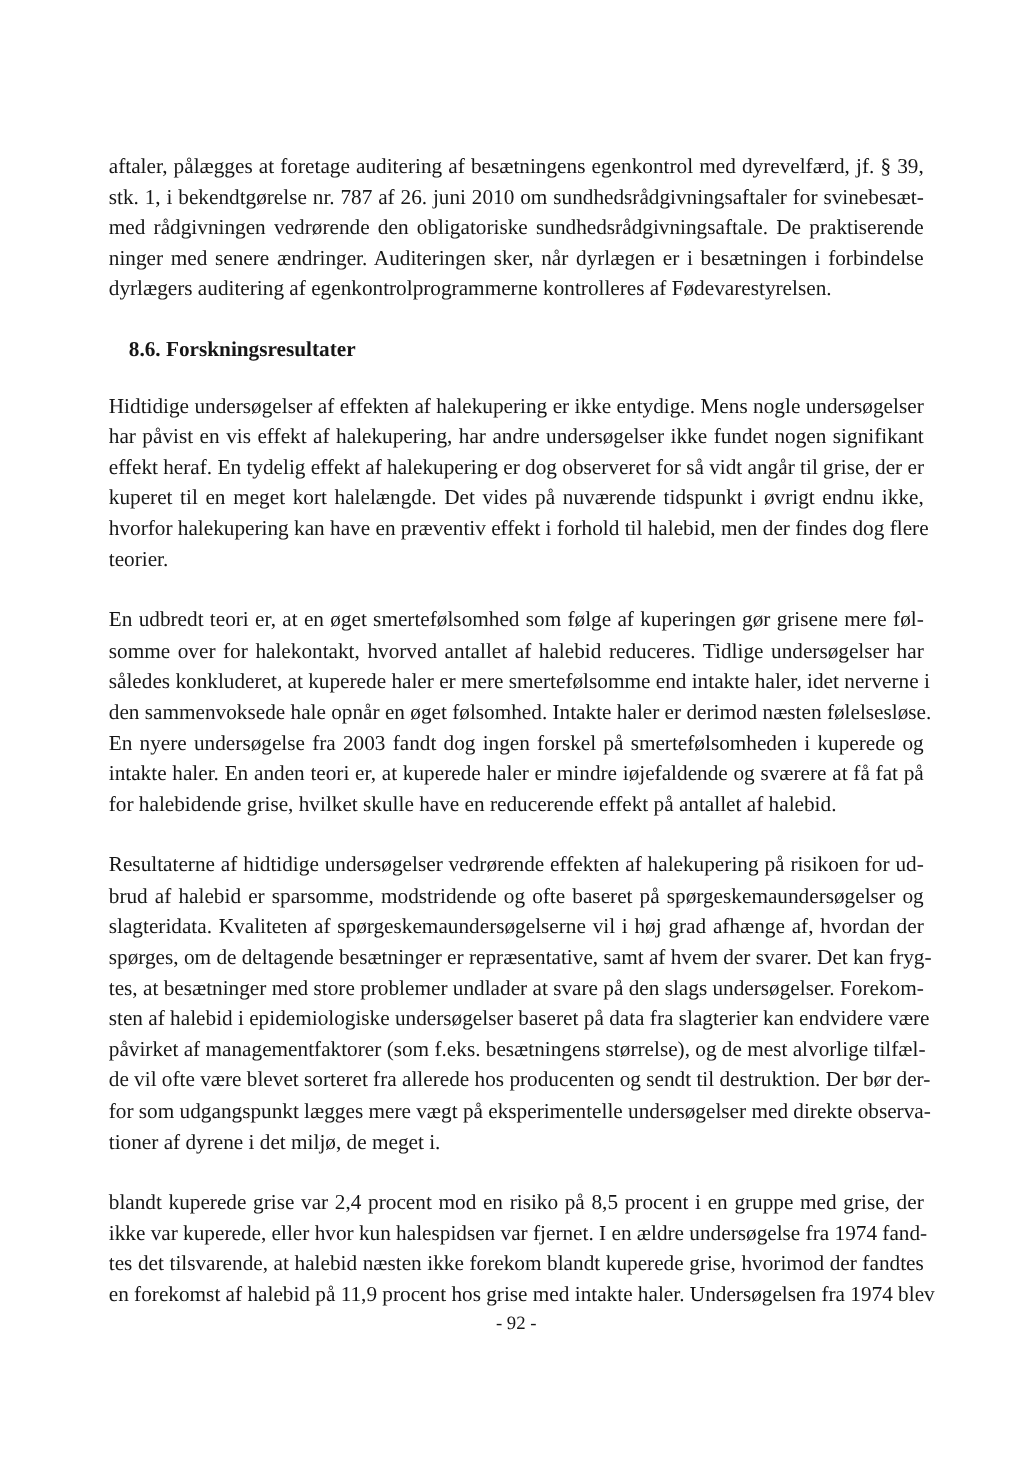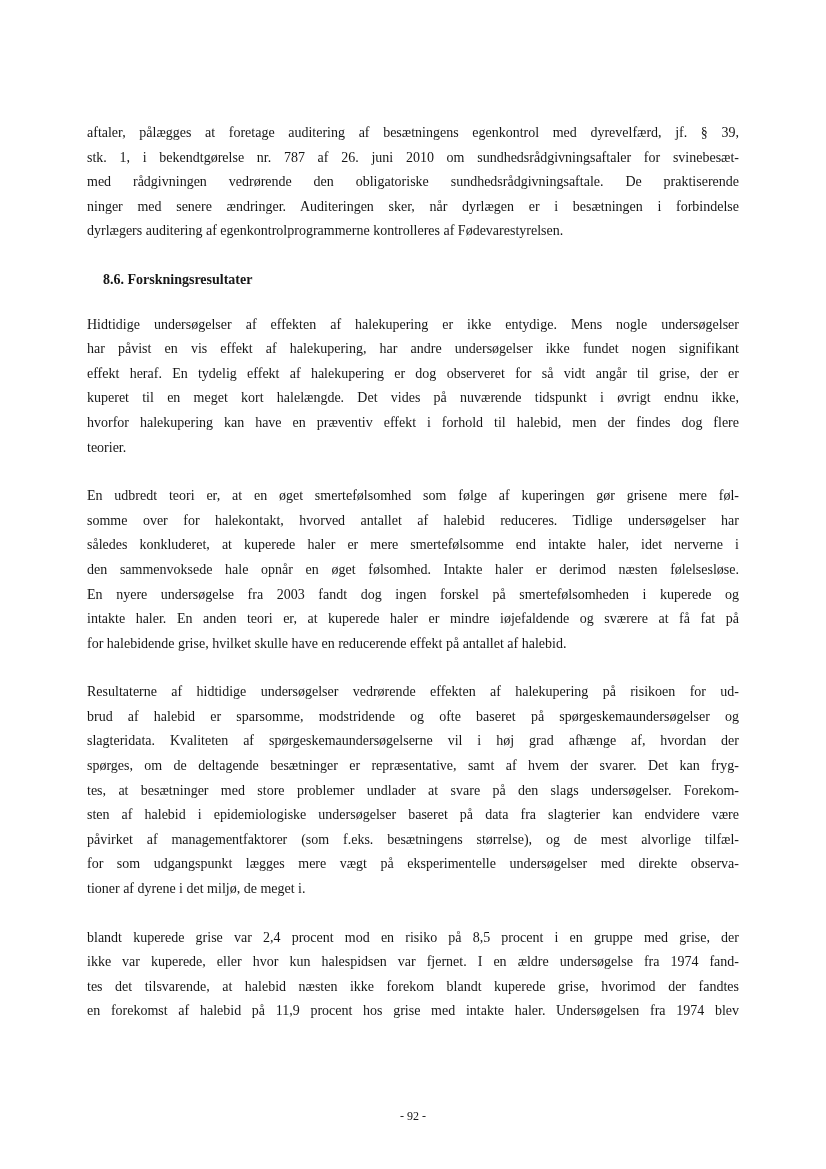--- a/index.html
+++ b/index.html
@@ -1,29 +1,29 @@
 <!DOCTYPE html>
 <html><head>
   <meta charset="utf-8">
   <style>
     html, body { margin: 0; padding: 0; background: #ffffff; }
     body { width: 826px; height: 1169px; position: relative; overflow: hidden; }
     .page {
       position: absolute; left: 87px; top: 121px; width: 652px;
       font-family: "Liberation Serif", "DejaVu Serif", serif;
-      font-size: 14px; line-height: 24.6px; color: #161616;
+      font-size: 17px; line-height: 24.6px; color: #161616;
     }
     .para { margin: 0; text-align: justify; }
     .line { display: block; text-align: justify; text-align-last: justify; white-space: nowrap; }
     .line.last { text-align-last: left; }
     .heading { font-weight: bold; margin: 24px 0 20px 16px; }
     .gap { height: 24px; }
     .footer {
-      position: absolute; top: 1109px; left: 0; width: 826px; text-align: center;
-      font-family: "Liberation Serif", "DejaVu Serif", serif; font-size: 12px; color: #161616;
+      position: absolute; top: 1051px; left: 0; width: 826px; text-align: center;
+      font-family: "Liberation Serif", "DejaVu Serif", serif; font-size: 15px; color: #161616;
     }
   </style>
 </head>
 <body>
 
 <div class="page">
   <div class="para" id="p0">
       <span class="line">aftaler, pålægges at foretage auditering af besætningens egenkontrol med dyrevelfærd, jf. § 39,</span>
       <span class="line">stk. 1, i bekendtgørelse nr. 787 af 26. juni 2010 om sundhedsrådgivningsaftaler for svinebesæt-</span>
       <span class="line">med rådgivningen vedrørende den obligatoriske sundhedsrådgivningsaftale. De praktiserende</span>
@@ -52,20 +52,21 @@
       </div>
       <div class="gap"></div>
       <div class="para">
         <span class="line">Resultaterne af hidtidige undersøgelser vedrørende effekten af halekupering på risikoen for ud-</span>
         <span class="line">brud af halebid er sparsomme, modstridende og ofte baseret på spørgeskemaundersøgelser og</span>
         <span class="line">slagteridata. Kvaliteten af spørgeskemaundersøgelserne vil i høj grad afhænge af, hvordan der</span>
         <span class="line">spørges, om de deltagende besætninger er repræsentative, samt af hvem der svarer. Det kan fryg-</span>
         <span class="line">tes, at besætninger med store problemer undlader at svare på den slags undersøgelser. Forekom-</span>
         <span class="line">sten af halebid i epidemiologiske undersøgelser baseret på data fra slagterier kan endvidere være</span>
         <span class="line">påvirket af managementfaktorer (som f.eks. besætningens størrelse), og de mest alvorlige tilfæl-</span>
+        <span class="line">de vil ofte være blevet sorteret fra allerede hos producenten og sendt til destruktion. Der bør der-</span>
         <span class="line">for som udgangspunkt lægges mere vægt på eksperimentelle undersøgelser med direkte observa-</span>
         <span class="line last">tioner af dyrene i det miljø, de meget i.</span>
       </div>
       <div class="gap"></div>
       <div class="para">
         <span class="line">blandt kuperede grise var 2,4 procent mod en risiko på 8,5 procent i en gruppe med grise, der</span>
         <span class="line">ikke var kuperede, eller hvor kun halespidsen var fjernet. I en ældre undersøgelse fra 1974 fand-</span>
         <span class="line">tes det tilsvarende, at halebid næsten ikke forekom blandt kuperede grise, hvorimod der fandtes</span>
         <span class="line">en forekomst af halebid på 11,9 procent hos grise med intakte haler. Undersøgelsen fra 1974 blev</span>
       </div>

